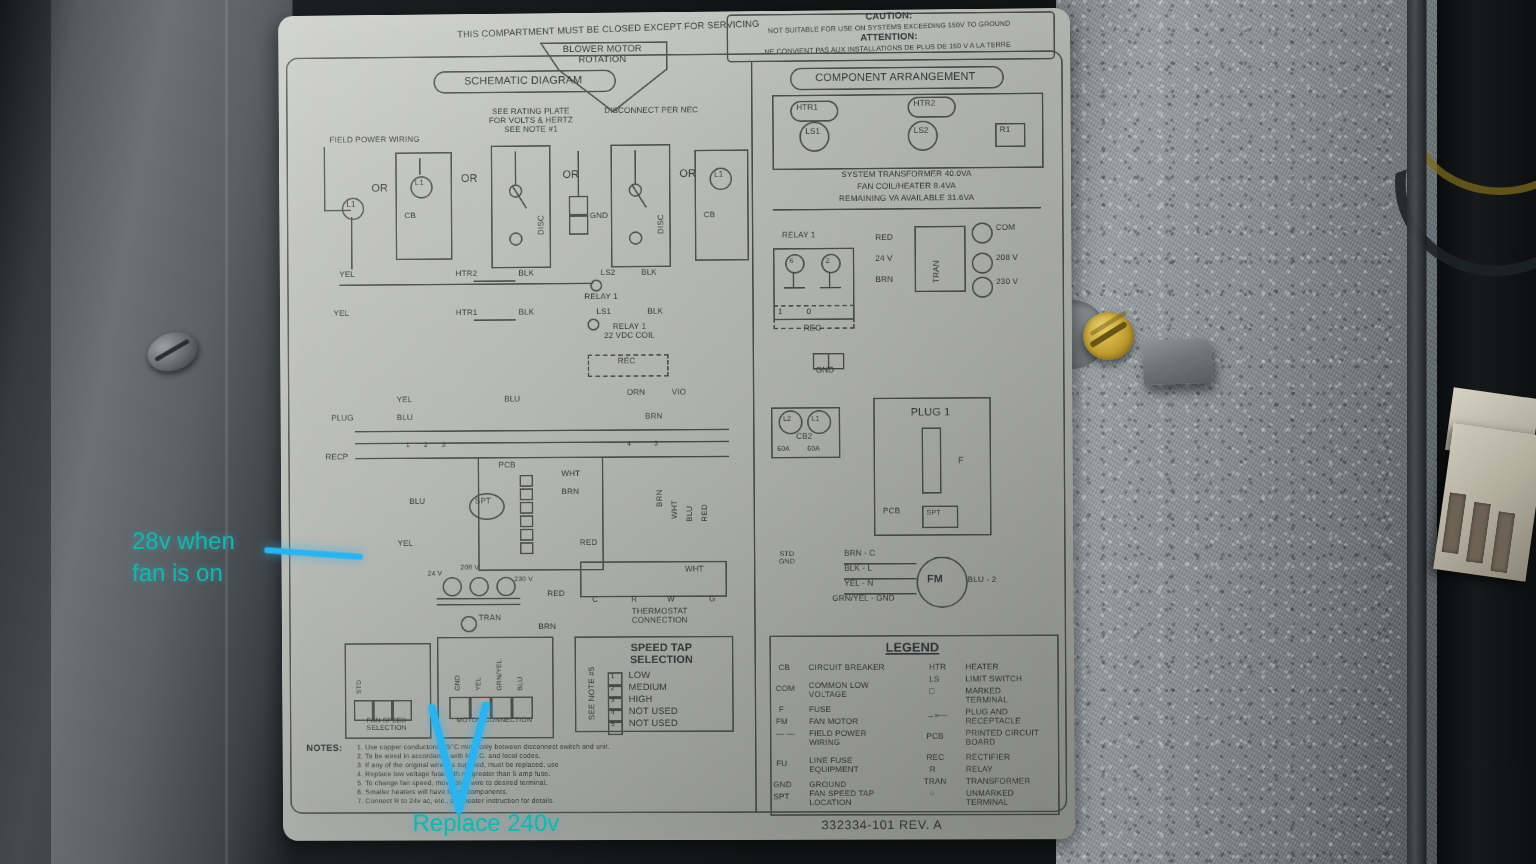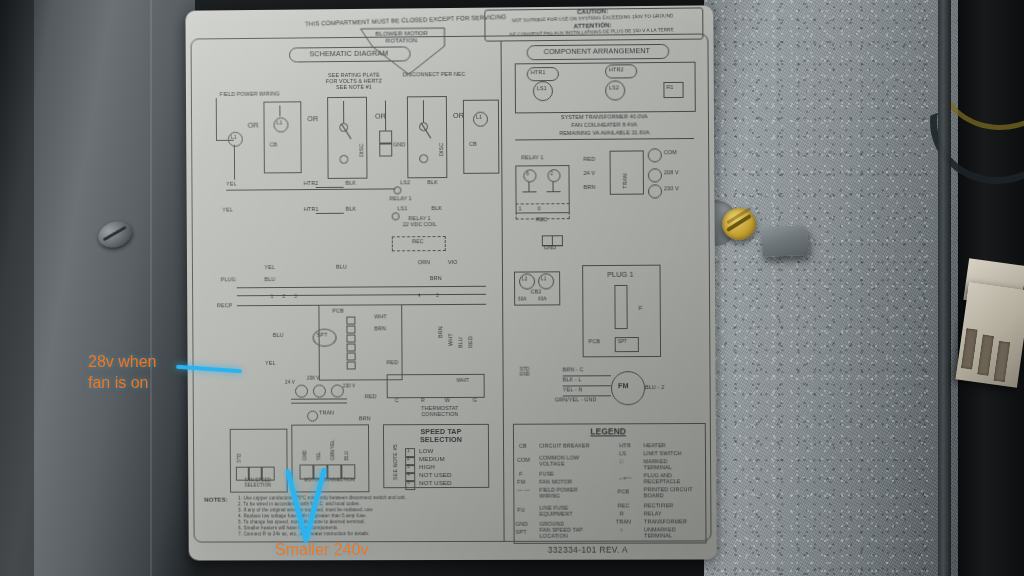--- a/index.html
+++ b/index.html
@@ -105,21 +105,21 @@
   
   .t5{font-size:4.6px;} .t6{font-size:5.4px;} .t7{font-size:6.2px;}
   .t8{font-size:7.2px;} .t9{font-size:8.4px;}
 
   .rot90{transform:rotate(-90deg);transform-origin:0 0;}
 
   
   .photoblur{filter:blur(.28px);}
 
   
-  .anno{position:absolute;color:#f97316;font-family:"Liberation Sans",sans-serif;
+  .anno{position:absolute;color:#14b8a6;font-family:"Liberation Sans",sans-serif;
         font-size:16px;line-height:1.3;text-shadow:0 0 5px rgba(41,182,240,.55);}
   .anno-line{position:absolute;background:#2ab3ef;border-radius:3px;
         box-shadow:0 0 7px rgba(42,179,239,.8);}
   .anno-v{position:absolute;}
 </style>
 </head>
 <body>
 
 <div id="stage">
 
@@ -478,18 +478,18 @@
 
       <div class="ink t9" style="left:360px;top:538px;letter-spacing:.4px;">332334-101 REV. A</div>
 
     </div>
   </div>
 
   <div class="anno" style="left:88px;top:352px;white-space:pre-line;">28v when
 fan is on</div>
   <div class="anno-line" style="left:176px;top:367px;width:66px;height:4px;transform:rotate(4deg);"></div>
 
-  <div class="anno" style="left:275px;top:540px;">Smaller 240v</div>
+  <div class="anno" style="left:275px;top:540px;">Replace 240v</div>
   <svg class="anno-v" style="left:284px;top:468px;" width="46" height="78">
     <path d="M4,4 L22,72 L40,2" fill="none" stroke="#2ab3ef" stroke-width="5" stroke-linecap="round" stroke-linejoin="round" style="filter:drop-shadow(0 0 4px rgba(42,179,239,.8));"></path>
   </svg>
 
 </div>
 
 </body></html>

